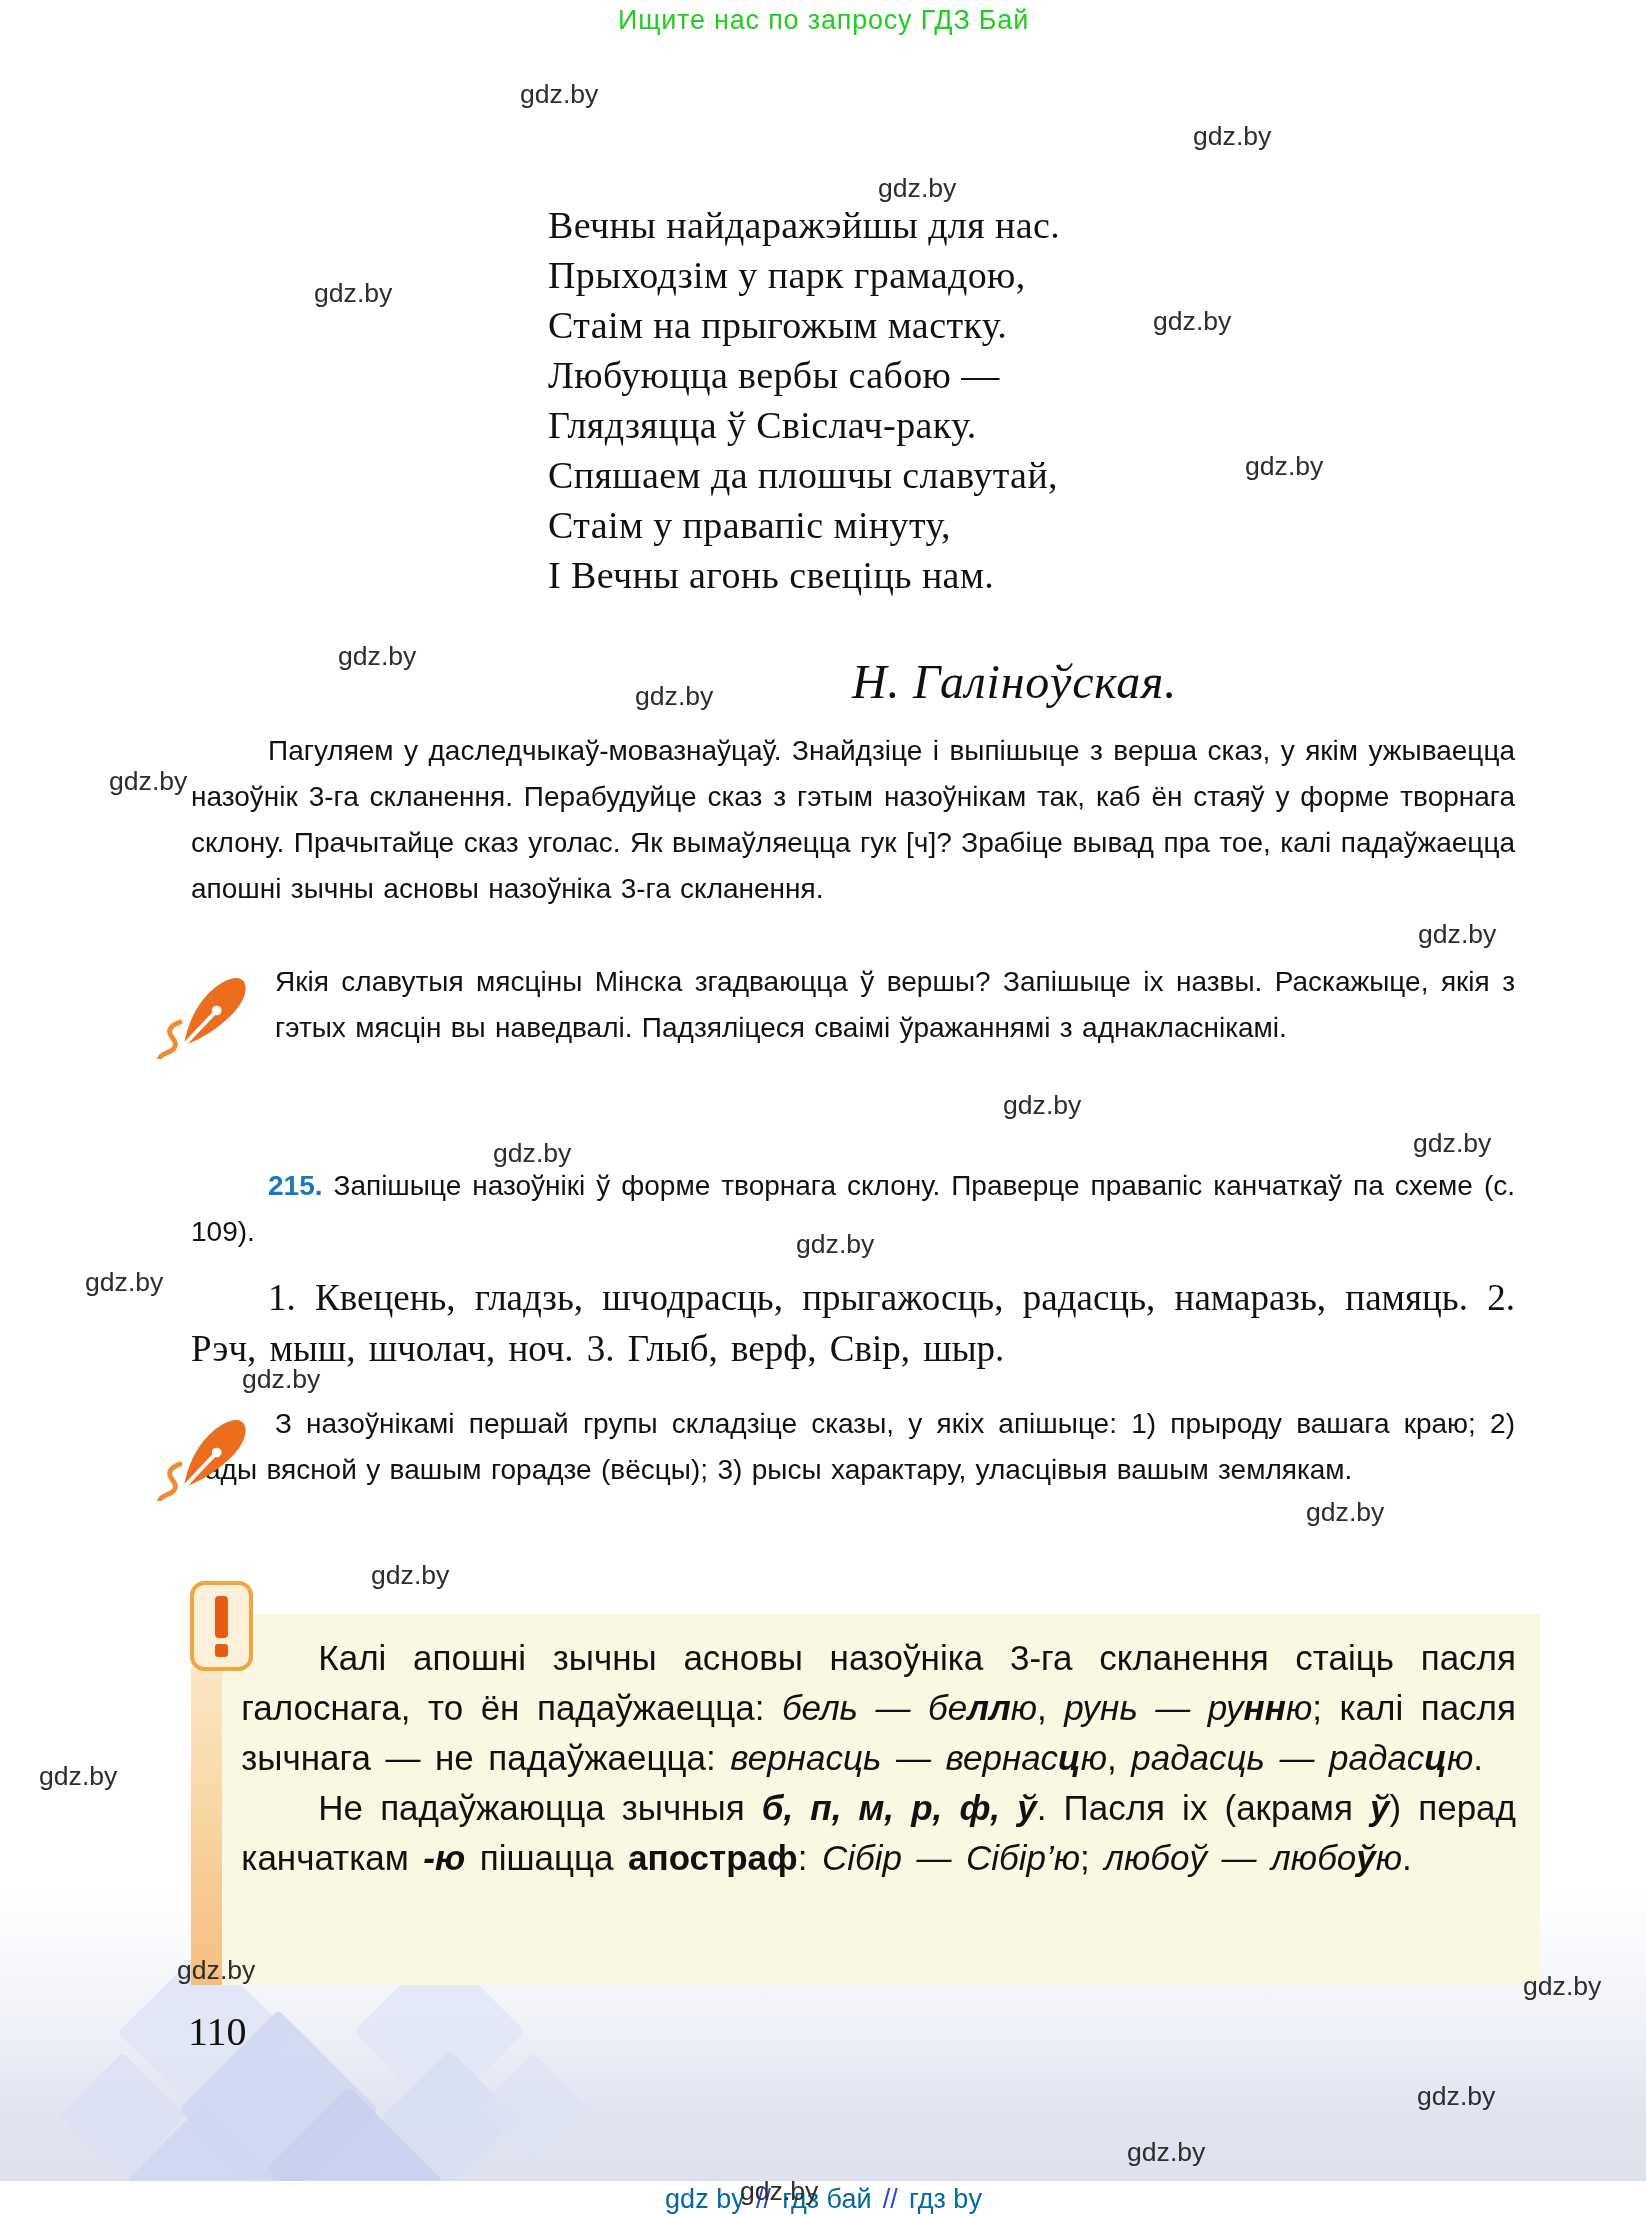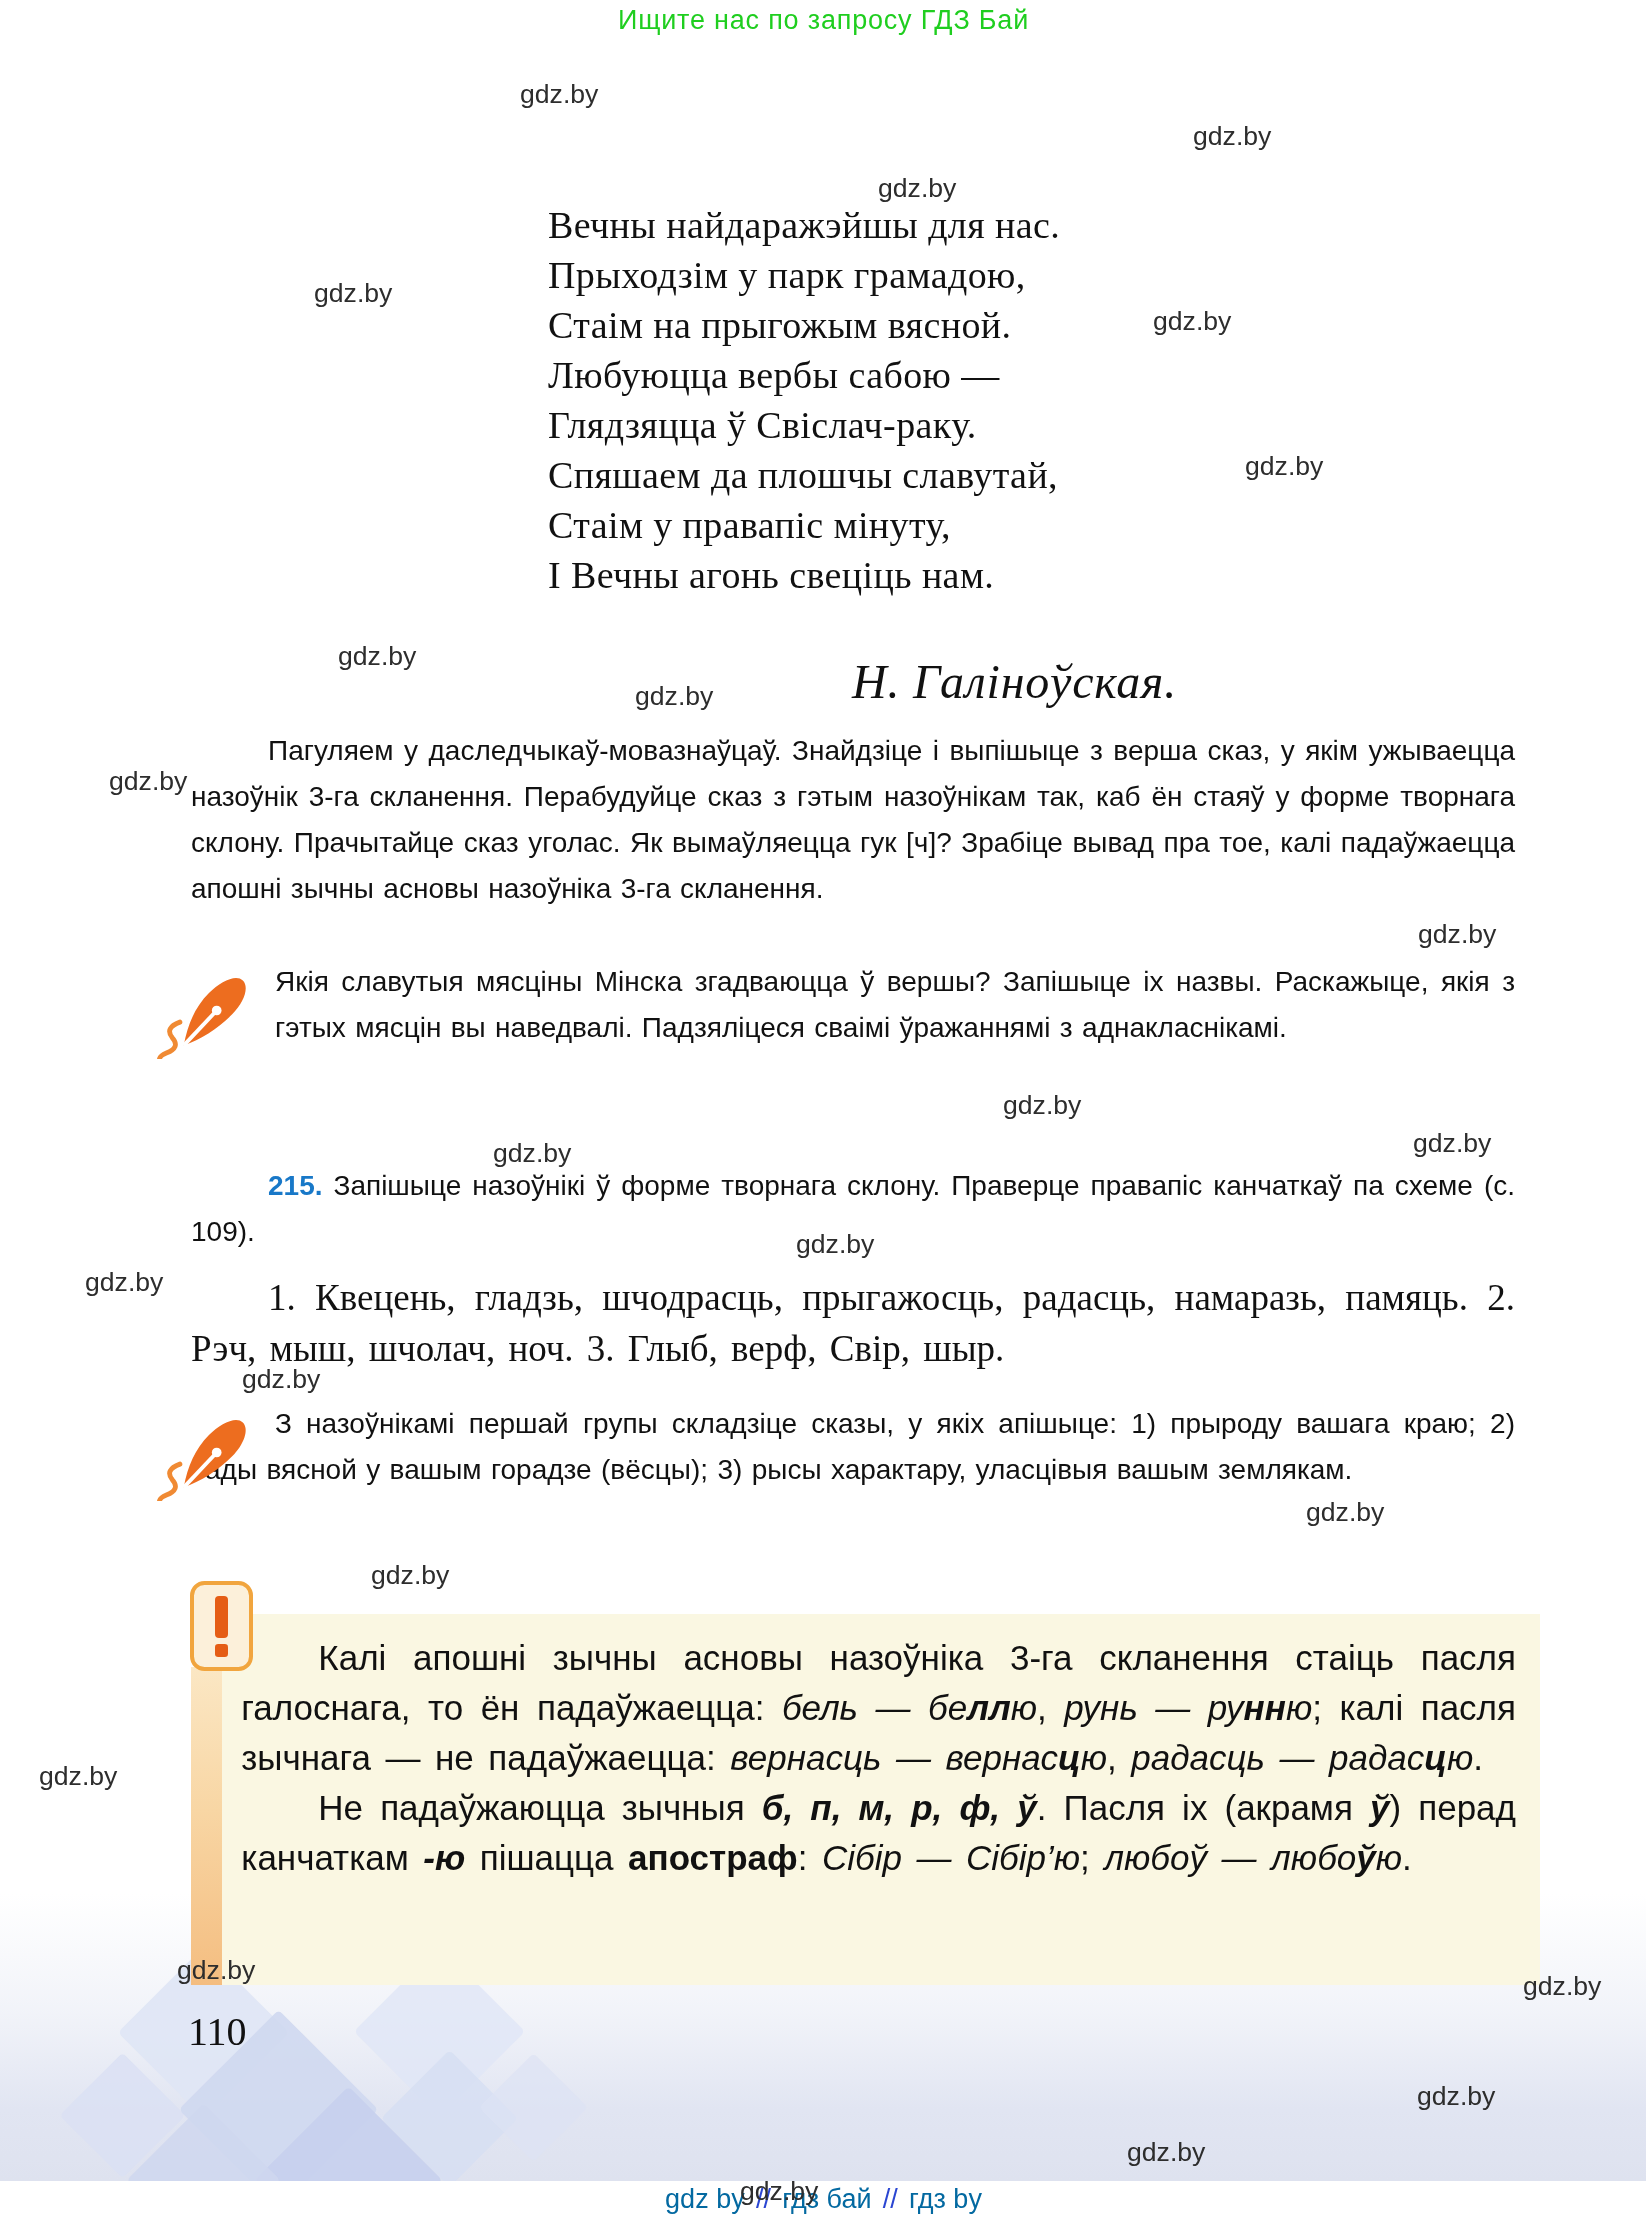--- a/index.html
+++ b/index.html
@@ -141,21 +141,21 @@
     <span class="wm" style="left: 1417px; top: 2081px;">gdz.by</span>
     <span class="wm" style="left: 1127px; top: 2137px;">gdz.by</span>
     <span class="wm" style="left: 740px; top: 2176px;">gdz.by</span>
   </div>
 
 <div class="promo">Ищите нас по запросу ГДЗ Бай</div>
 
 <div class="poem">
     <div class="poem-line">Вечны найдаражэйшы для нас.</div>
     <div class="poem-line">Прыходзім у парк грамадою,</div>
-    <div class="poem-line">Стаім на прыгожым вясной.</div>
+    <div class="poem-line">Стаім на прыгожым мастку.</div>
     <div class="poem-line">Любуюцца вербы сабою —</div>
     <div class="poem-line">Глядзяцца ў Свіслач-раку.</div>
     <div class="poem-line">Спяшаем да плошчы славутай,</div>
     <div class="poem-line">Стаім у правапіс мінуту,</div>
     <div class="poem-line">І Вечны агонь свеціць нам.</div>
   </div>
 <div class="poem-author">Н. Галіноўская.</div>
 
 <div class="para indent" style="top:728px;">Пагуляем у даследчыкаў-мовазнаўцаў. Знайдзіце і выпішыце з верша сказ, у якім ужываецца назоўнік 3-га скланення. Перабудуйце сказ з гэтым назоўнікам так, каб ён стаяў у форме творнага склону. Прачытайце сказ уголас. Як вымаўляецца гук [ч]? Зрабіце вывад пра тое, калі падаўжаецца апошні зычны асновы назоўніка 3-га скланення.</div>
 

